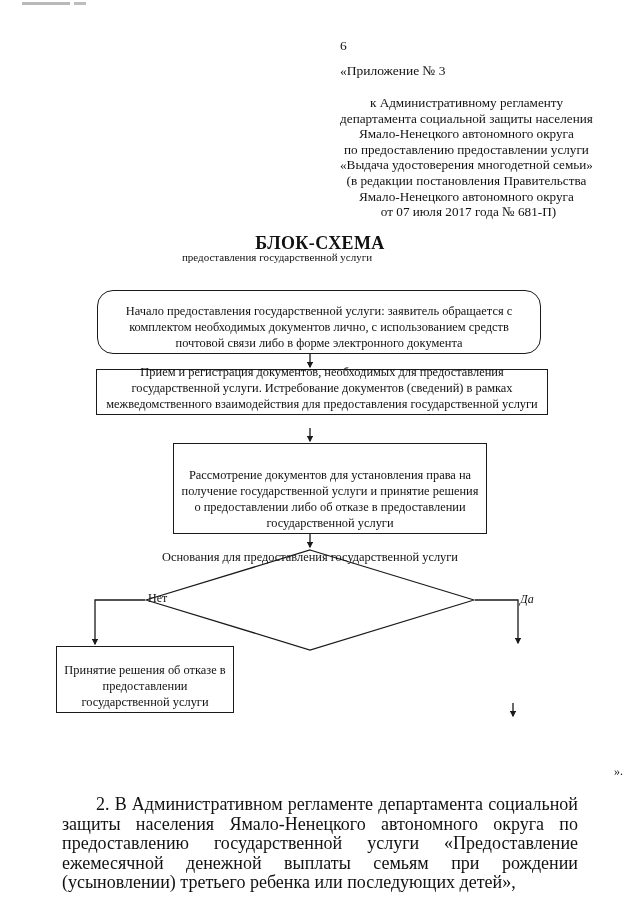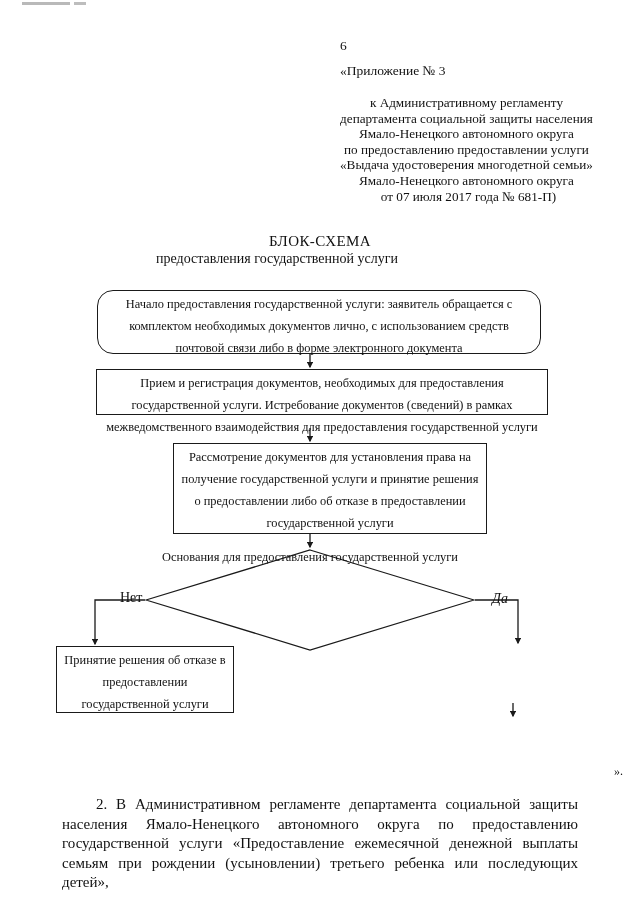--- a/index.html
+++ b/index.html
@@ -72,55 +72,55 @@
   .addressee div { white-space: nowrap; }
   .addressee div.indented { padding-left: 4px; }
 
   
   .doc-title {
     position: absolute;
     left: 0;
     top: 233px;
     width: 640px;
     text-align: center;
-    font-size: 15px;
-    font-weight: normal;
+    font-size: 18px;
+    font-weight: bold;
     letter-spacing: 0.4px;
   }
   .doc-subtitle {
     position: absolute;
     left: 0;
     top: 251px;
     width: 554px;
     text-align: center;
-    font-size: 14px;
+    font-size: 11px;
   }
 
   
   .flow {
     position: absolute;
     left: 0;
     top: 0;
     width: 640px;
     height: 905px;
     pointer-events: none;
   }
   .flow * { pointer-events: auto; }
 
   .node {
     position: absolute;
     box-sizing: border-box;
     border: 1px solid #1a1a1a;
     background: #ffffff;
     display: flex;
-    align-items: flex-start;
+    align-items: flex-end;
     justify-content: center;
     text-align: center;
     font-size: 12.4px;
-    line-height: 22px;
+    line-height: 16px;
     padding: 2px 6px;
   }
   .node .txt { width: 100%; }
 
   .node.rounded {
     border-radius: 16px;
   }
 
   
   .node.shadow::after {
@@ -169,40 +169,41 @@
   .connectors {
     position: absolute;
     left: 0;
     top: 0;
     width: 640px;
     height: 905px;
   }
 
   .branch-label {
     position: absolute;
-    font-size: 14px;
+    font-size: 12px;
     line-height: 14px;
+    margin-left: 28px;
   }
   #label-no  { left: 120px; top: 591px; }
   #label-yes { left: 492px; top: 592px; font-style: italic; }
 
   .close-quote {
     position: absolute;
     left: 614px;
     top: 764px;
     font-size: 12px;
   }
 
   
   .body-para {
     position: absolute;
     left: 62px;
     top: 795px;
     width: 516px;
-    font-size: 15px;
+    font-size: 18px;
     line-height: 19.6px;
     text-align: justify;
     text-indent: 34px;
     hyphens: none;
   }
 </style>
 </head>
 <body>
 
 <div class="page">
@@ -213,20 +214,21 @@
   <div class="page-number">6</div>
 
   <div class="appendix-title">«Приложение № 3</div>
 
   <div class="addressee">
     <div>к Административному регламенту</div>
     <div>департамента социальной защиты населения</div>
     <div>Ямало-Ненецкого автономного округа</div>
     <div>по предоставлению предоставлении услуги</div>
     <div>«Выдача удостоверения многодетной семьи»</div>
+    <div>(в редакции постановления Правительства</div>
     <div>Ямало-Ненецкого автономного округа</div>
     <div class="indented"> от 07 июля 2017 года № 681-П)</div>
   </div>
 
   <div class="doc-title">БЛОК-СХЕМА</div>
   <div class="doc-subtitle">предоставления государственной услуги</div>
 
   <div class="flow">
 
     <svg class="connectors" viewBox="0 0 640 905" width="640" height="905" xmlns="http://www.w3.org/2000/svg">

